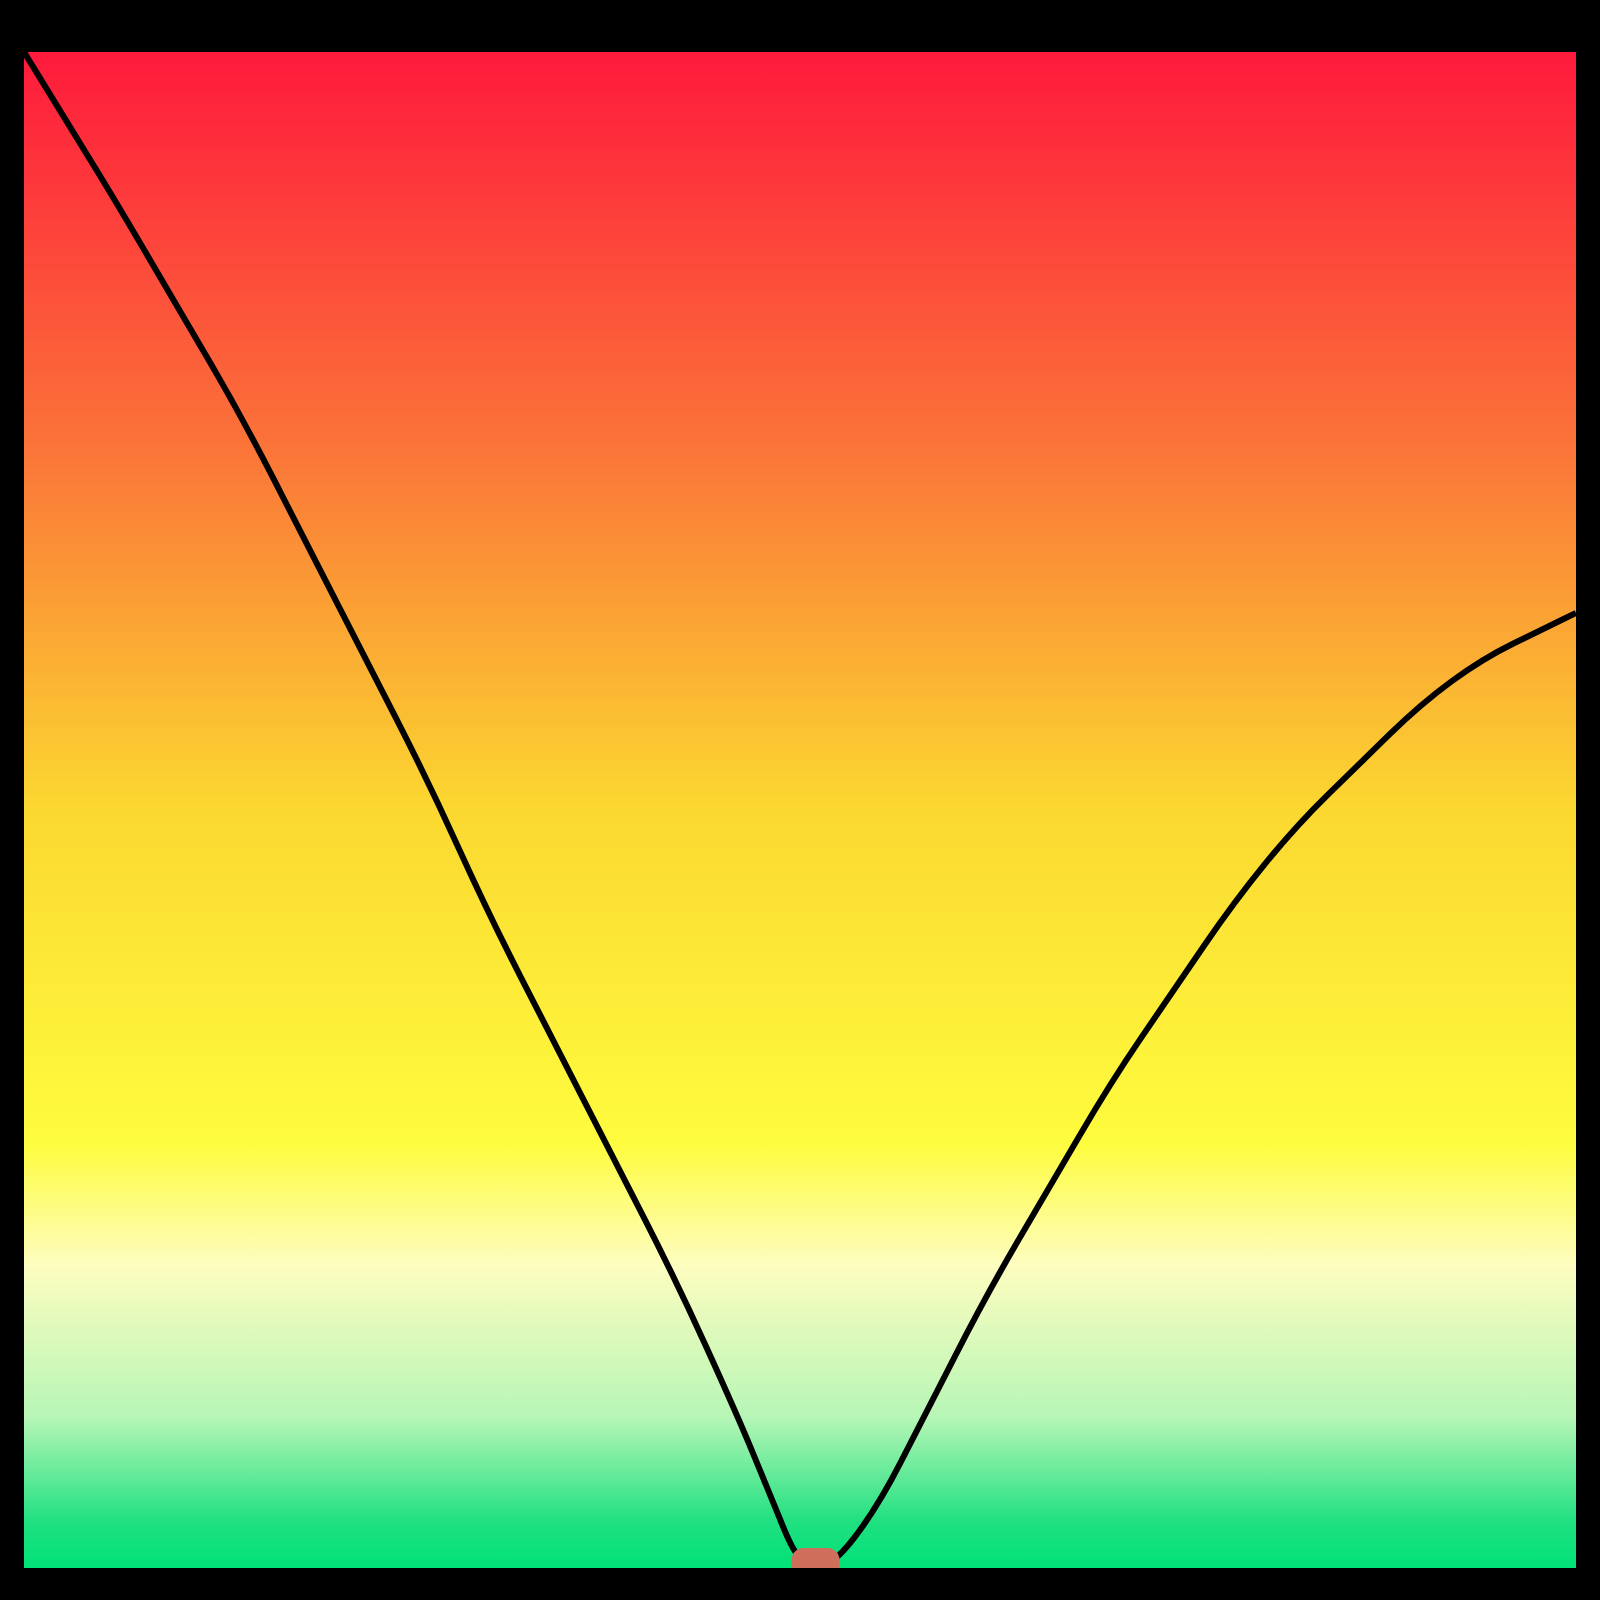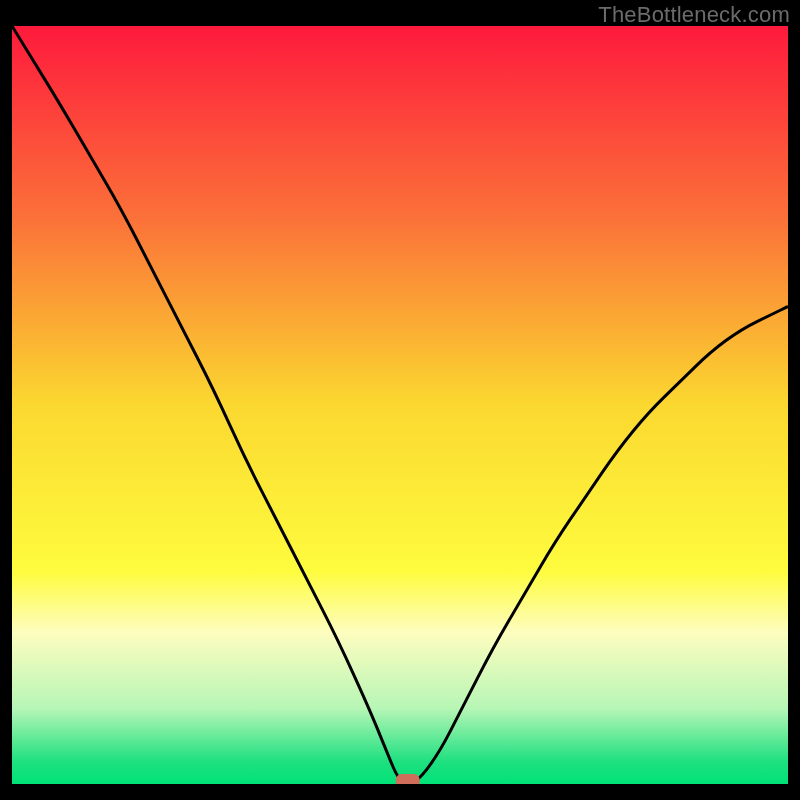--- a/index.html
+++ b/index.html
@@ -34,21 +34,20 @@
     width: 776px;
     height: 758px;
   }
   svg { display: block; }
 </style>
 </head>
 <body>
 
 <div class="frame">
 
-  <div class="watermark">TheBottleneck.com</div>
 
   <div class="plot">
     <svg id="chart-svg" width="776" height="758" viewBox="0 0 776 758">
       <defs>
         <linearGradient id="bg-grad" x1="0" y1="0" x2="0" y2="1">
             <stop offset="0%" stop-color="#fe1a3c"></stop>
             <stop offset="25%" stop-color="#fb7039"></stop>
             <stop offset="50%" stop-color="#fbd830"></stop>
             <stop offset="72%" stop-color="#fefc3e"></stop>
             <stop offset="80%" stop-color="#fdfdbf"></stop>

